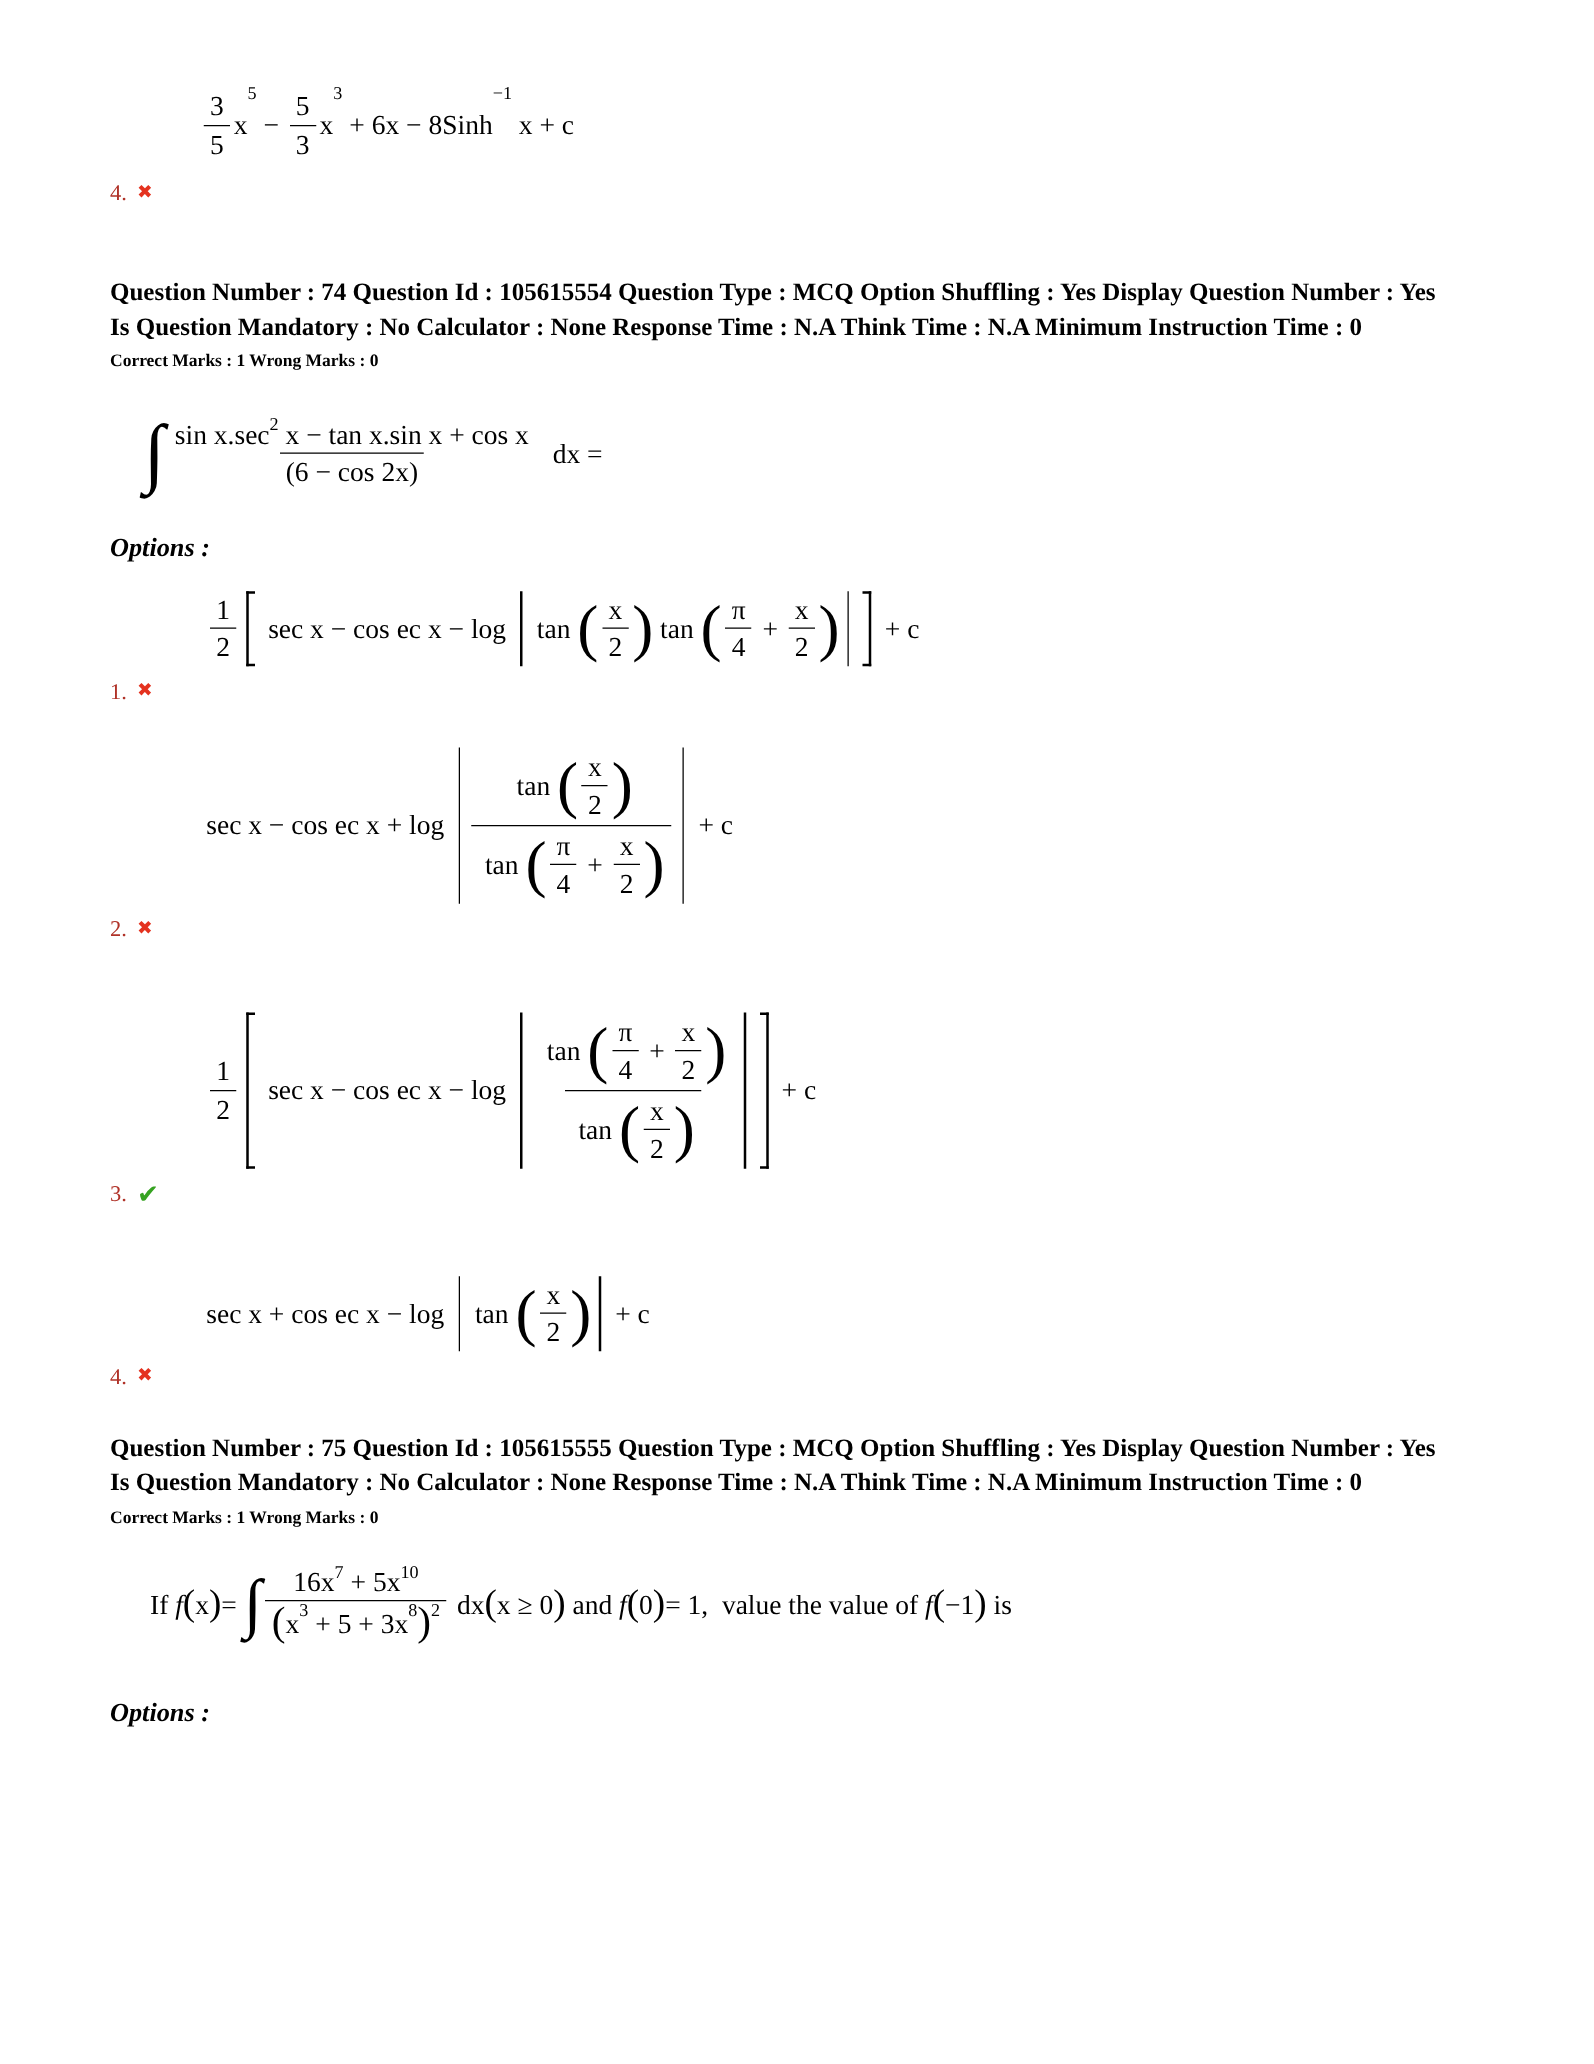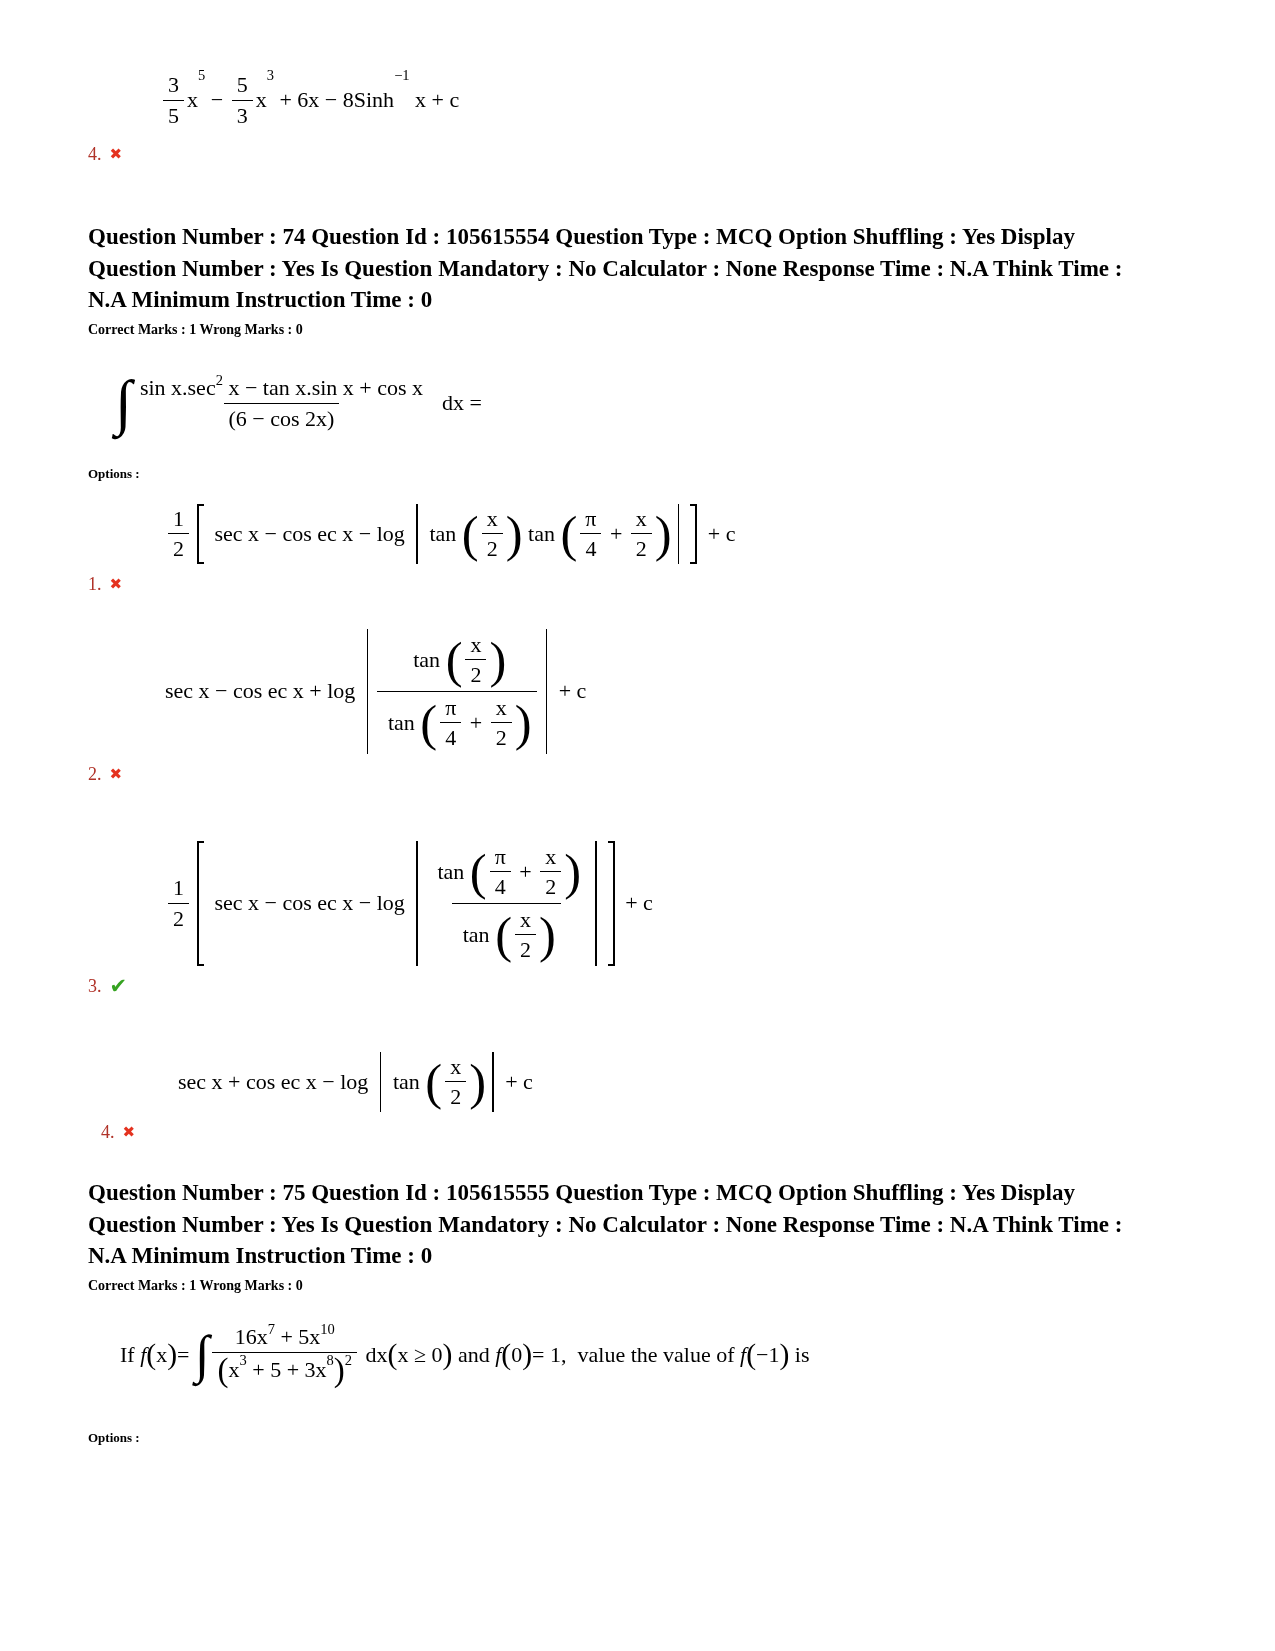--- a/index.html
+++ b/index.html
@@ -4,25 +4,25 @@
 <style>
   * { margin:0; padding:0; box-sizing:border-box; }
   html,body { background:#ffffff; }
   body {
     width:1275px; height:1651px; overflow:hidden;
     color:#000; font-family:"Liberation Serif", serif;
   }
   .page { width:100%; height:100%; padding:70px 60px 0 88px; }
 
   .qheader {
-    font-weight:bold; font-size:23px; line-height:1.38;
+    font-weight:bold; font-size:20px; line-height:1.38;
     max-width:1066px; color:#000;
   }
   .marks { font-weight:bold; font-size:14px; margin-top:6px; }
-  .options-label { font-weight:bold; font-size:13px; }
+  .options-label { font-weight:bold; font-size:21px;font-style:italic; }
 
   
   .math {
     display:inline-flex; align-items:center;
     font-size:22px; color:#000;
   }
   .mt { white-space:pre; }
   .mit { font-style:italic; white-space:pre; }
   .msup { font-size:0.66em; align-self:flex-start; margin-top:-0.2em; white-space:pre; }
   .mfrac { display:inline-flex; flex-direction:column; align-items:center; margin:0 3px; vertical-align:middle; }
@@ -48,21 +48,21 @@
     font-size:18px; color:#b03228; margin-top:10px;
   }
   .mark.wrong { color:#e4321f; font-size:15px; line-height:1; }
   .mark.correct { color:#36a321; font-size:21px; line-height:1; }
 
   .sec-q74 { margin-top:56px; }
   .opts-head-74 { margin-top:32px; }
   .opt-1 { margin-top:22px; }
   .opt-2 { margin-top:34px; }
   .opt-3 { margin-top:56px; }
-  .opt-4 { margin-top:55px;margin-left:13px; }
+  .opt-4 { margin-top:55px; }
   .sec-q75 { margin-top:34px; }
   .opts-head-75 { margin-top:42px; }
   .prev-label { margin-top:14px; }
 </style>
 </head>
 <body>
 
 <div class="page">
 
   <section>

